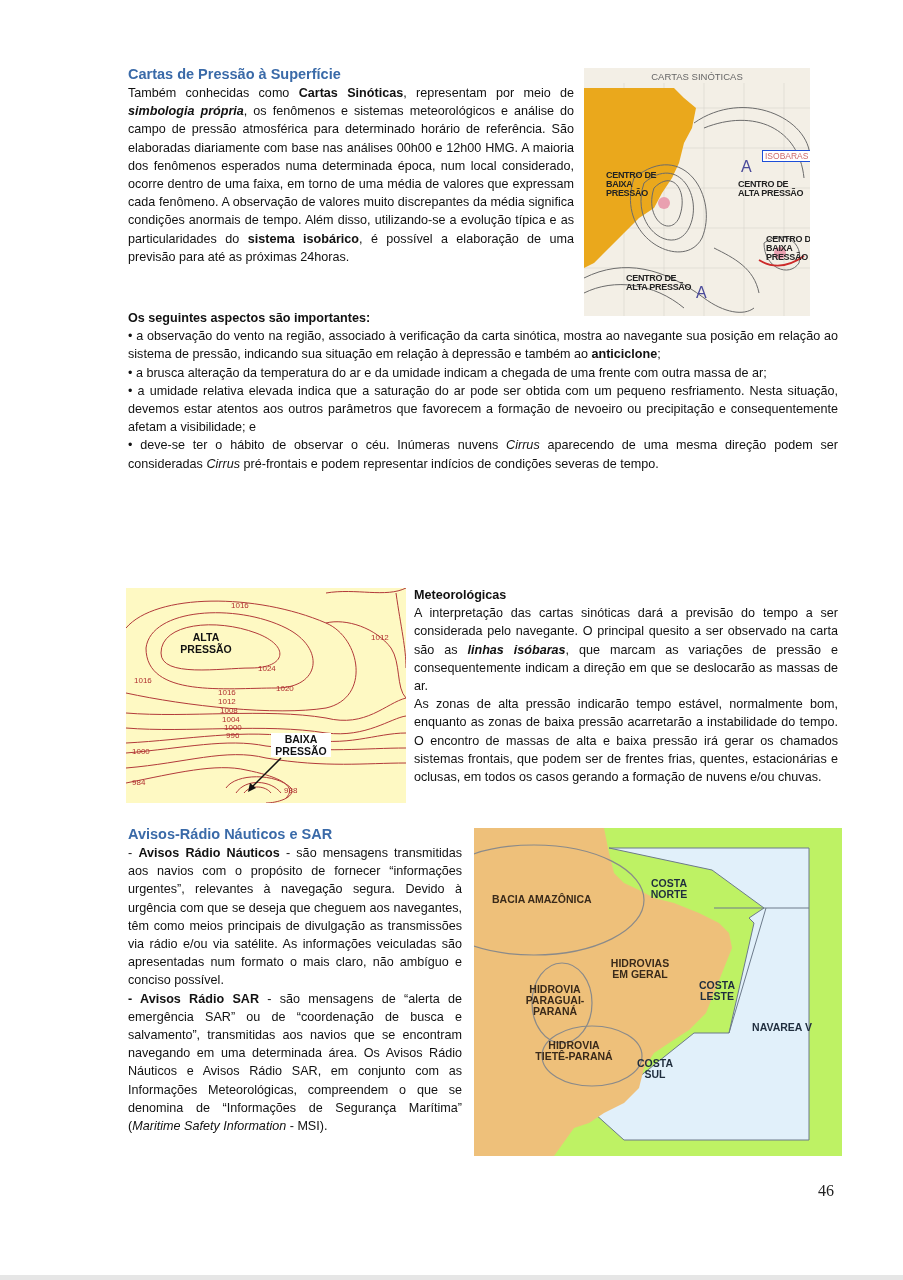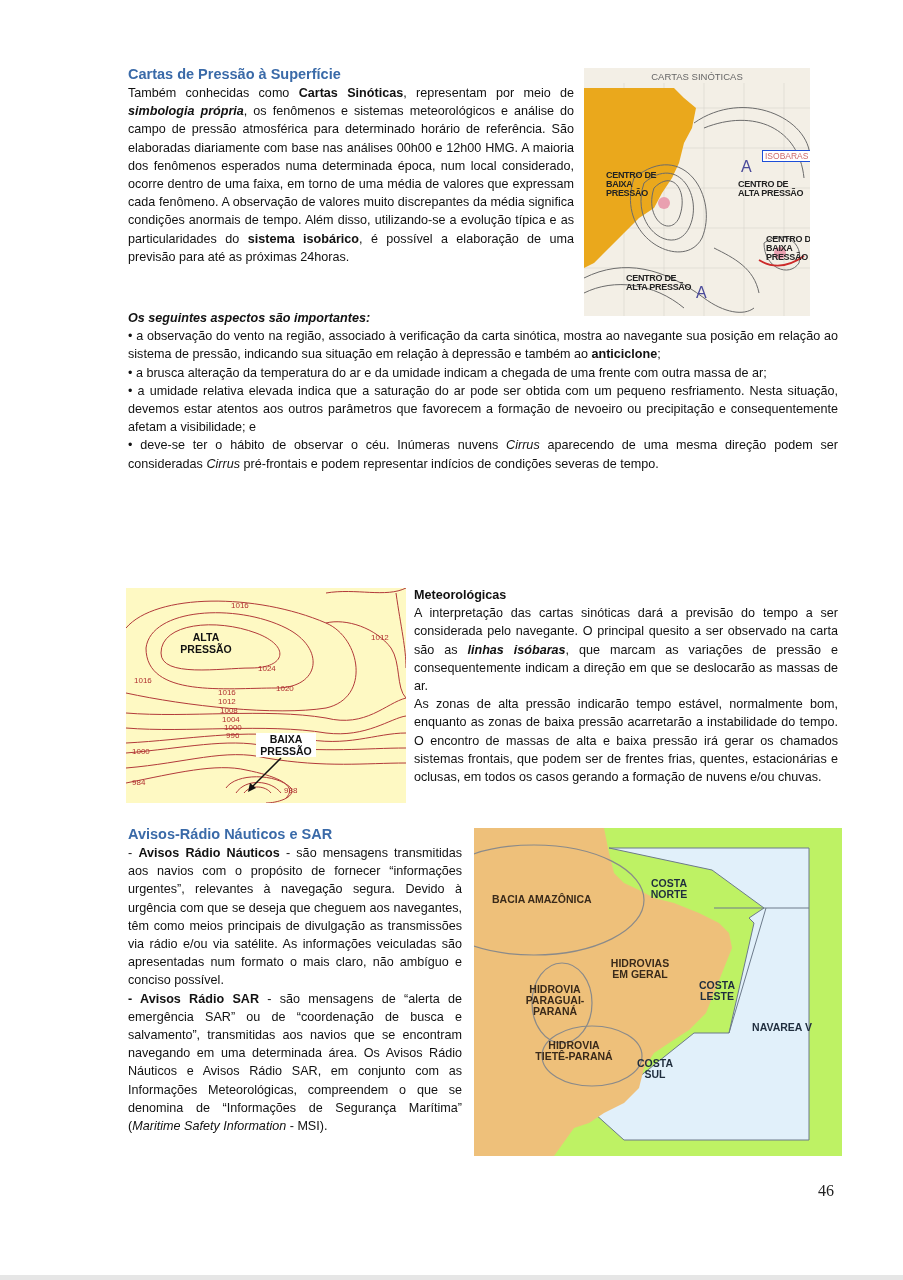--- a/index.html
+++ b/index.html
@@ -2,21 +2,21 @@
 <html><head>
   <meta charset="utf-8">
   <style>
     html, body { margin:0; padding:0; background:#ffffff; }
     body { width:903px; height:1280px; position:relative; overflow:hidden; font-family:"Liberation Sans", sans-serif; color:#111; }
     .page-bottom { position:absolute; left:0; right:0; top:1275px; height:5px; background:#e6e6e6; }
     .heading { position:absolute; color:#3a6aa8; font-weight:bold; font-size:14.5px; }
     .para { position:absolute; font-size:12.6px; line-height:18.2px; text-align:justify; }
     .para b, .para i { }
     .bullets { position:absolute; left:128px; top:309px; width:710px; font-size:12.6px; line-height:18.2px; text-align:justify; }
-    .bullets .sub { font-weight:bold; display:block;font-style:italic; }
+    .bullets .sub { font-weight:bold; display:block; }
     .bullets p { margin:0; }
     .figure { position:absolute; overflow:hidden; }
     .page-number { position:absolute; left:818px; top:1182px; font-family:"Liberation Serif", serif; font-size:16px; color:#222; }
     .map-label { position:absolute; font-weight:bold; font-size:10.5px; color:#3a2a1a; text-align:center; line-height:11px; }
     .sea-label { color:#1f2d3d; }
     .iso-label { position:absolute; font-weight:bold; font-size:9px; color:#222; line-height:9px; letter-spacing:-0.3px; }
     .iso-num { font-size:8px; fill:#b03030; font-family:"Liberation Sans", sans-serif; }
   </style>
 </head>
 <body>
@@ -108,21 +108,21 @@
     <text class="iso-num" x="98" y="142">1000</text>
     <text class="iso-num" x="100" y="150">996</text>
     <text class="iso-num" x="6" y="166">1000</text>
     <text class="iso-num" x="6" y="197">984</text>
     <text class="iso-num" x="158" y="205">988</text>
   </svg>
   <div style="position:absolute; left:50px; top:43px; font-weight:bold; font-size:10.5px; text-align:center; line-height:12px; width:60px;">
     <div>ALTA</div>
     <div>PRESSÃO</div>
   </div>
-  <div style="position:absolute; left:130px; top:145px; font-weight:bold; font-size:10.5px; text-align:center; line-height:12px; width:60px; background:#fff;">
+  <div style="position:absolute; left:145px; top:145px; font-weight:bold; font-size:10.5px; text-align:center; line-height:12px; width:60px; background:#fff;">
     <div>BAIXA</div>
     <div>PRESSÃO</div>
   </div>
 </div>
 
 <div class="para" style="left:414px; top:586px; width:424px;">
   <b style="display:block;">Meteorológicas</b>
   <span>A interpretação das cartas sinóticas dará a previsão do tempo a ser considerada pelo navegante. O principal quesito a ser observado na carta são as </span><b><i>linhas isóbaras</i></b><span>, que marcam as variações de pressão e consequentemente indicam a direção em que se deslocarão as massas de ar.</span>
   <div>As zonas de alta pressão indicarão tempo estável, normalmente bom, enquanto as zonas de baixa pressão acarretarão a instabilidade do tempo. O encontro de massas de alta e baixa pressão irá gerar os chamados sistemas frontais, que podem ser de frentes frias, quentes, estacionárias e oclusas, em todos os casos gerando a formação de nuvens e/ou chuvas.</div>
 </div>

